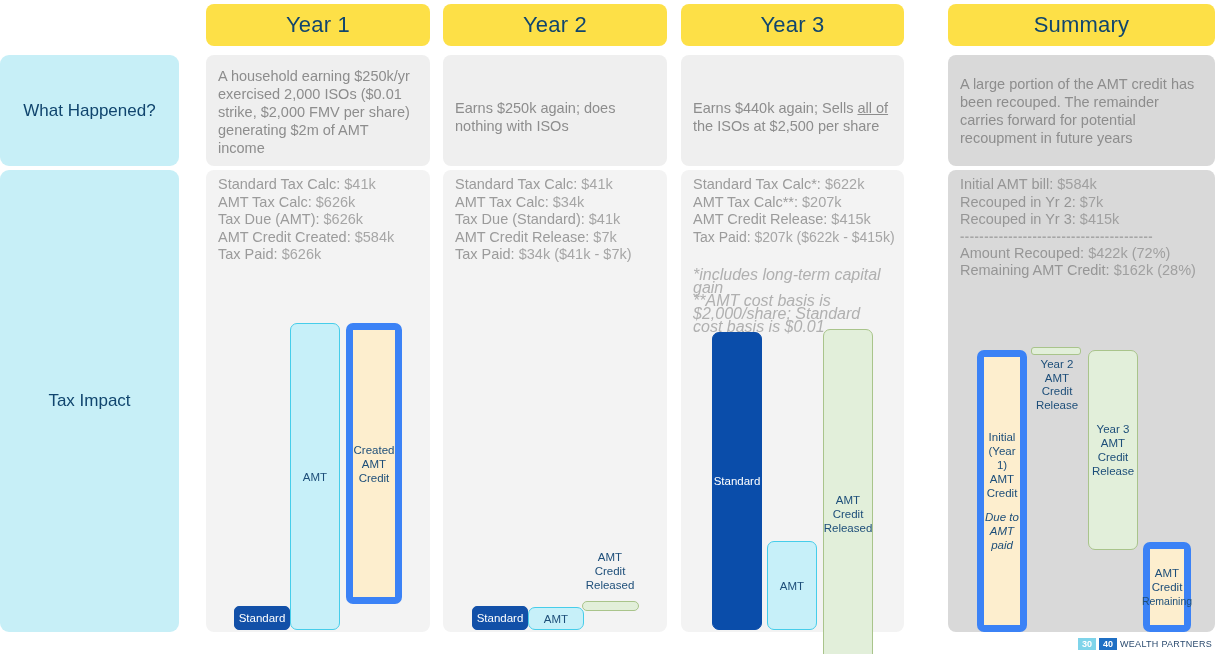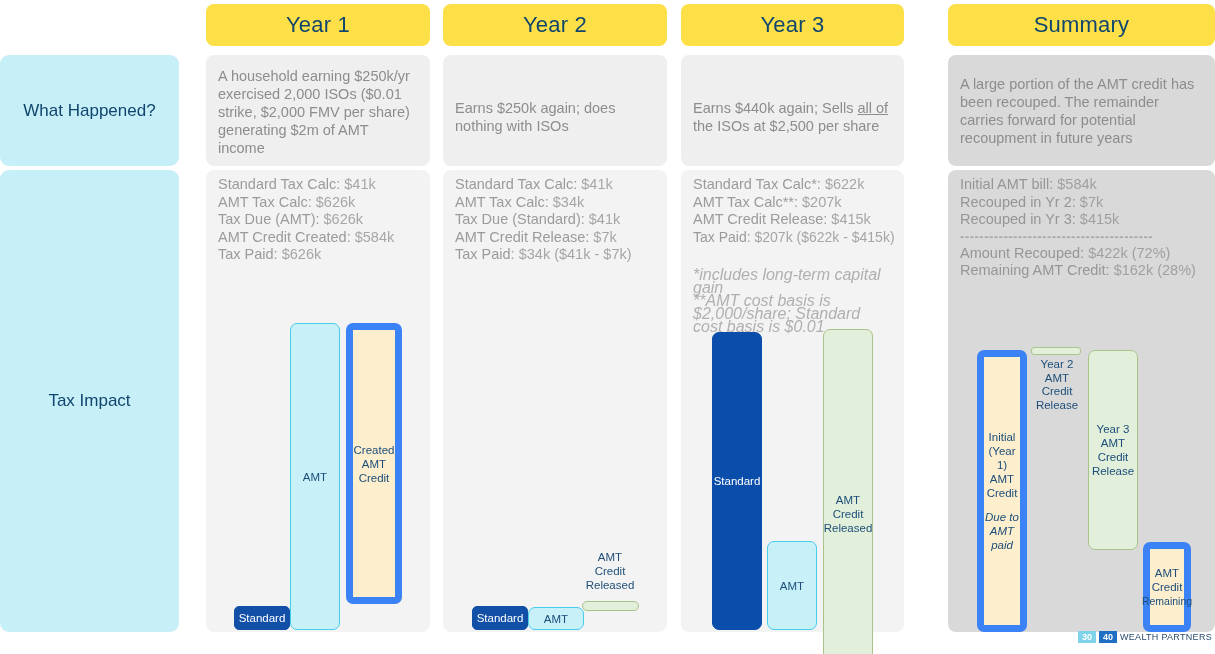--- a/index.html
+++ b/index.html
@@ -144,21 +144,21 @@
     background: #1250a8; border: 1px solid #1250a8; color: #ffffff;
     border-radius: 5px; font-size: 11.5px;
   }
   .bar em { font-style: italic; display:block; }
   .bar .sub { font-size: 10.5px; }
 
   
   .logo {
     position: absolute;
     right: 3px;
-    bottom: 11px;
+    bottom: 4px;
     display: flex;
     align-items: center;
     gap: 3px;
     font-size: 9px;
   }
   .logo .chip {
     color: #ffffff;
     font-size: 9px;
     font-weight: bold;
     padding: 1px 4px;

